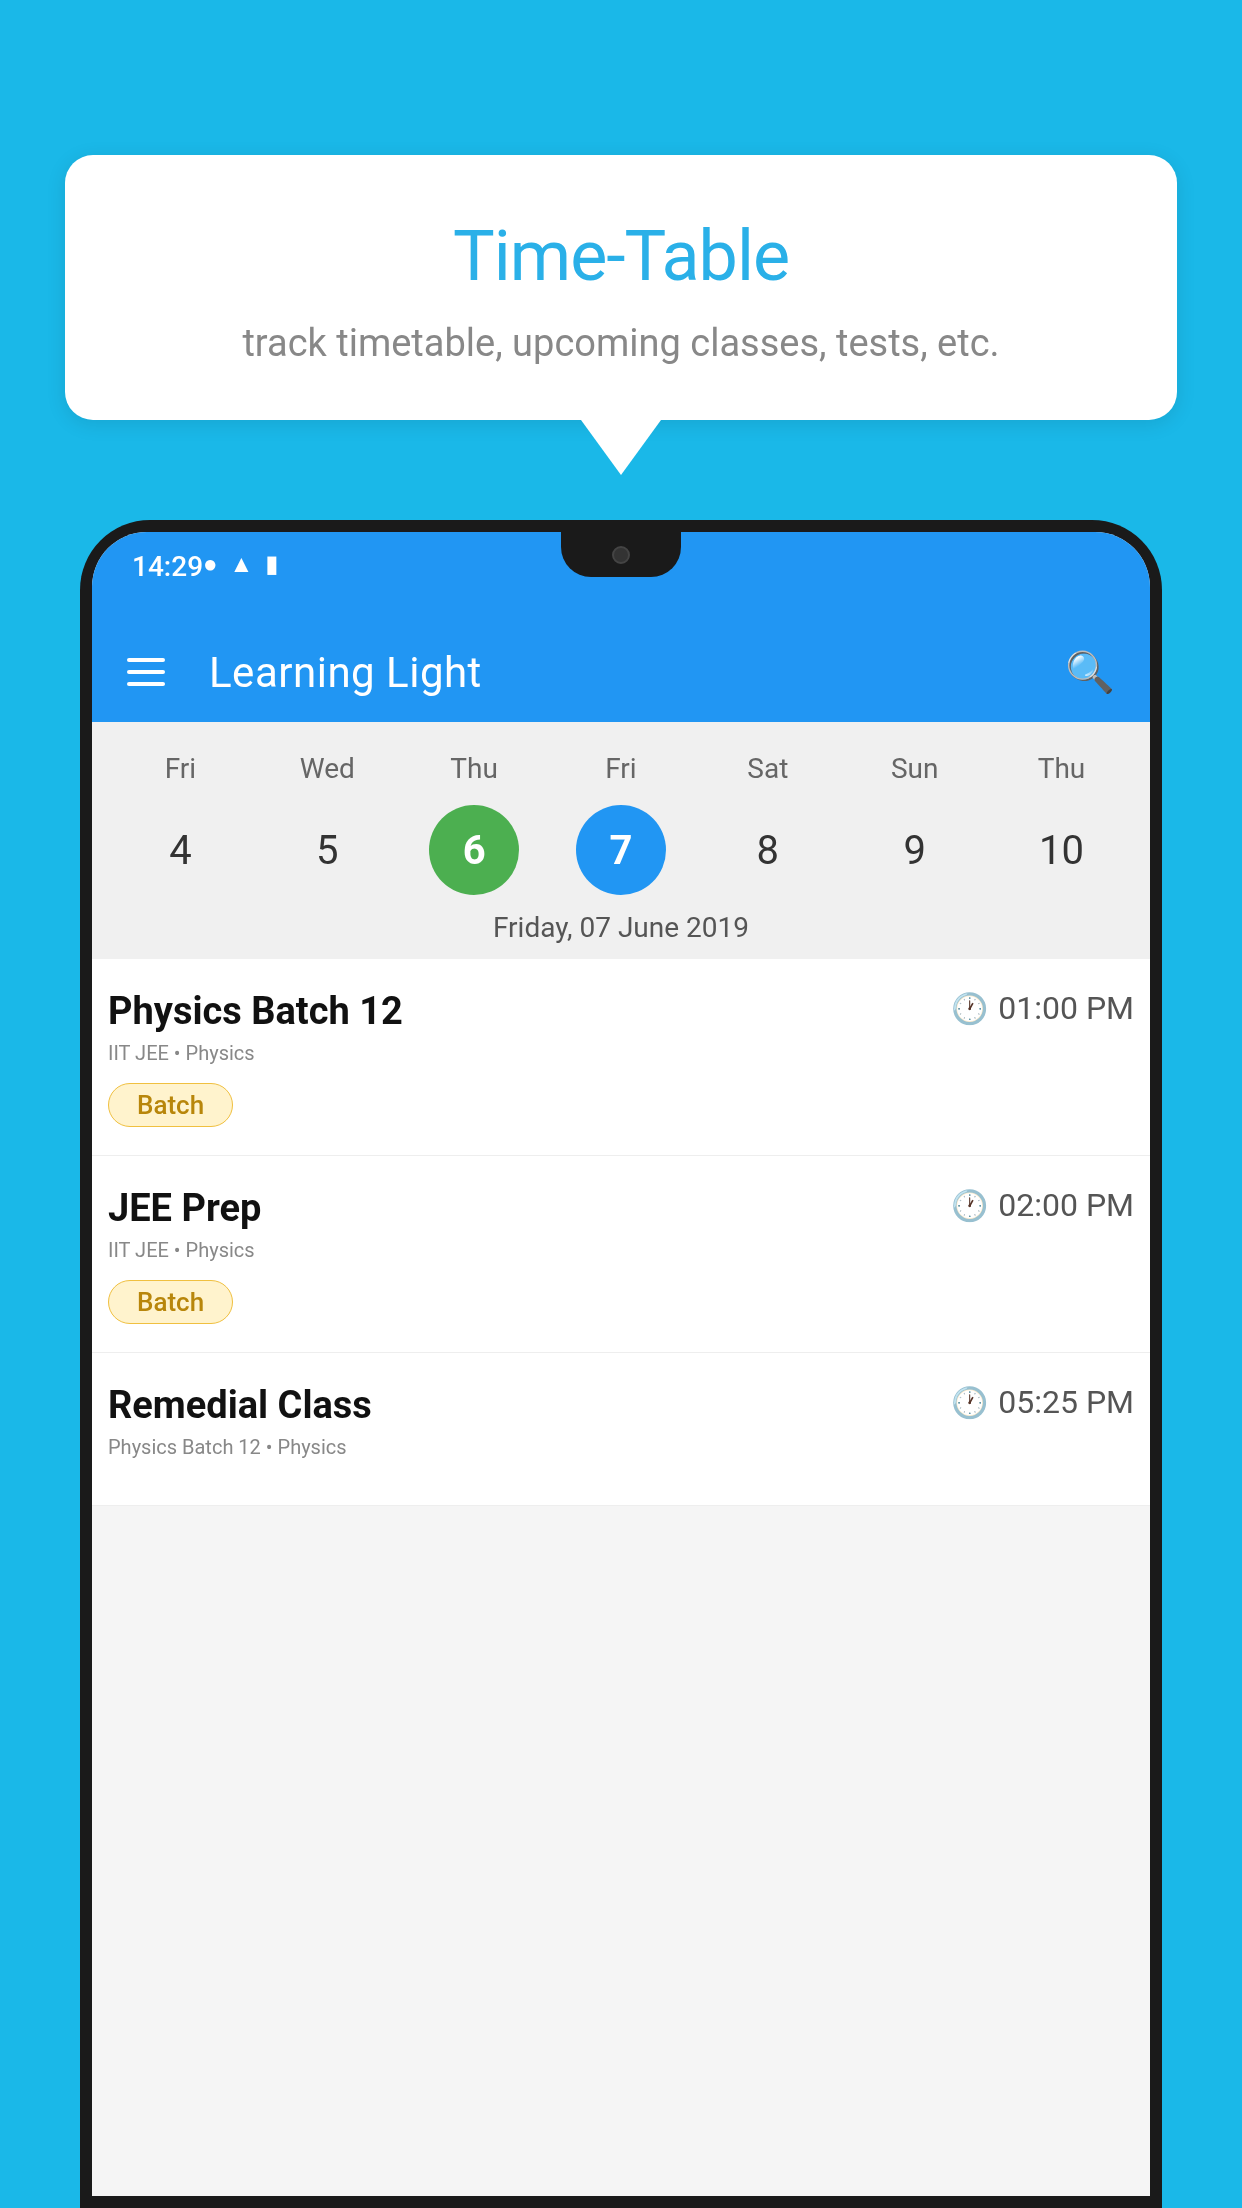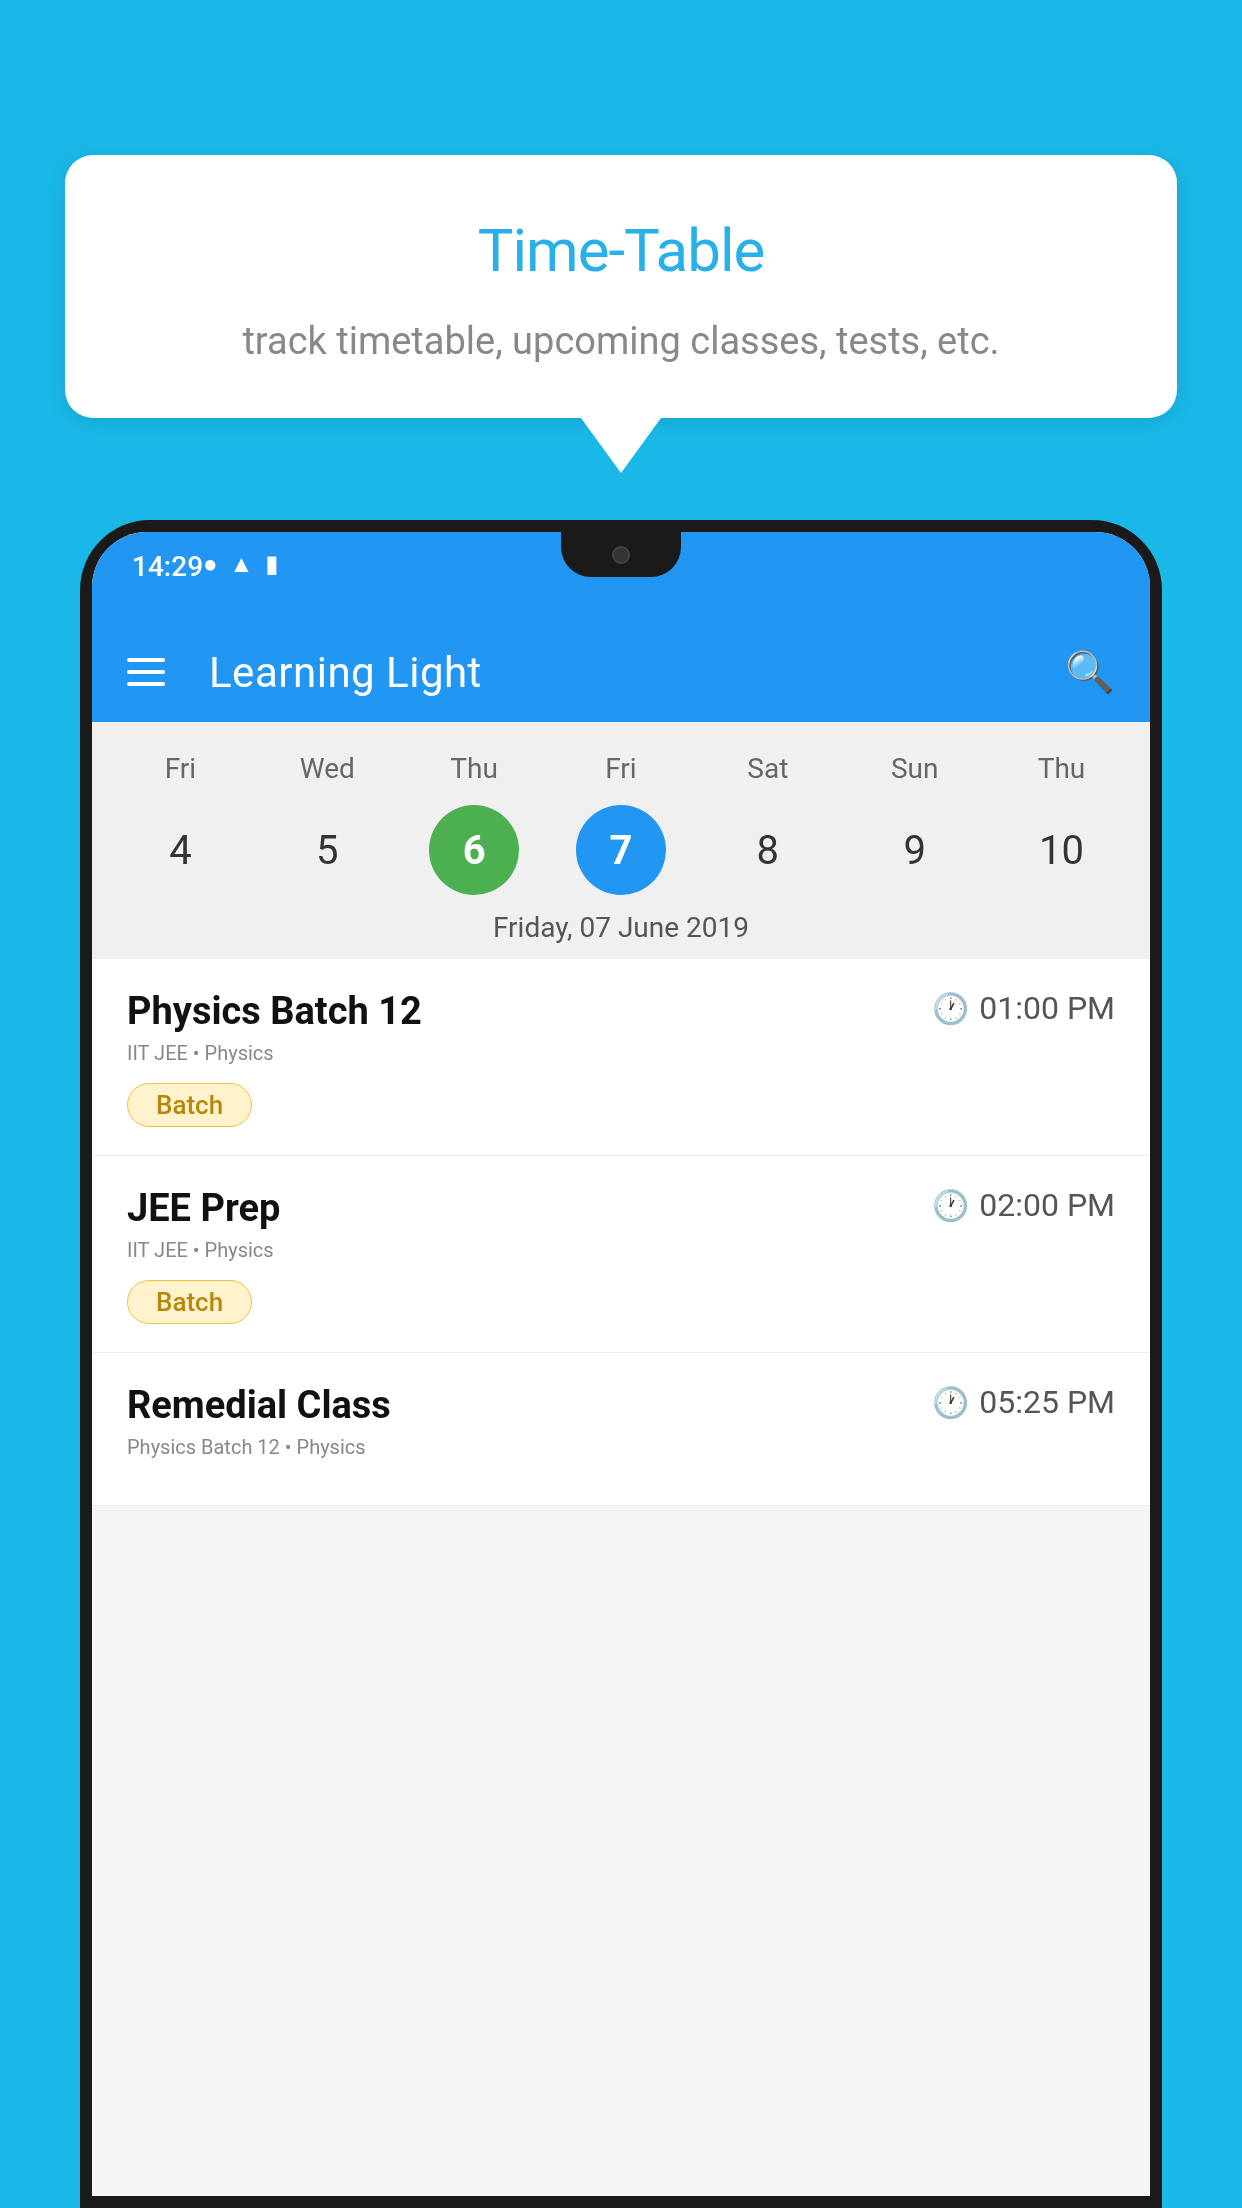--- a/index.html
+++ b/index.html
@@ -28,24 +28,24 @@
     .speech-bubble {
       background: white;
       border-radius: 28px;
       padding: 60px 60px 55px;
       text-align: center;
       width: 100%;
       box-shadow: 0 4px 20px rgba(0,0,0,0.1);
     }
 
     .speech-bubble-title {
-      font-size: 60px;
+      font-size: 70px;
       color: #2ab0e8;
       font-weight: 400;
-      margin-bottom: 33px;
+      margin-bottom: 24px;
       letter-spacing: -1px;
     }
 
     .speech-bubble-subtitle {
       font-size: 38px;
       color: #888;
       font-weight: 400;
     }
 
     .speech-bubble-arrow {
@@ -238,21 +238,21 @@
       background: #f0f0f0;
     }
 
     
     .schedule-list {
       background: white;
     }
 
     .schedule-item {
       background: white;
-      padding: 30px 35px 28px;
+      padding: 30px 16px 28px;
       border-bottom: 1.5px solid #eee;
     }
 
     .schedule-item-header {
       display: flex;
       justify-content: space-between;
       align-items: flex-start;
       margin-bottom: 8px;
     }
 

